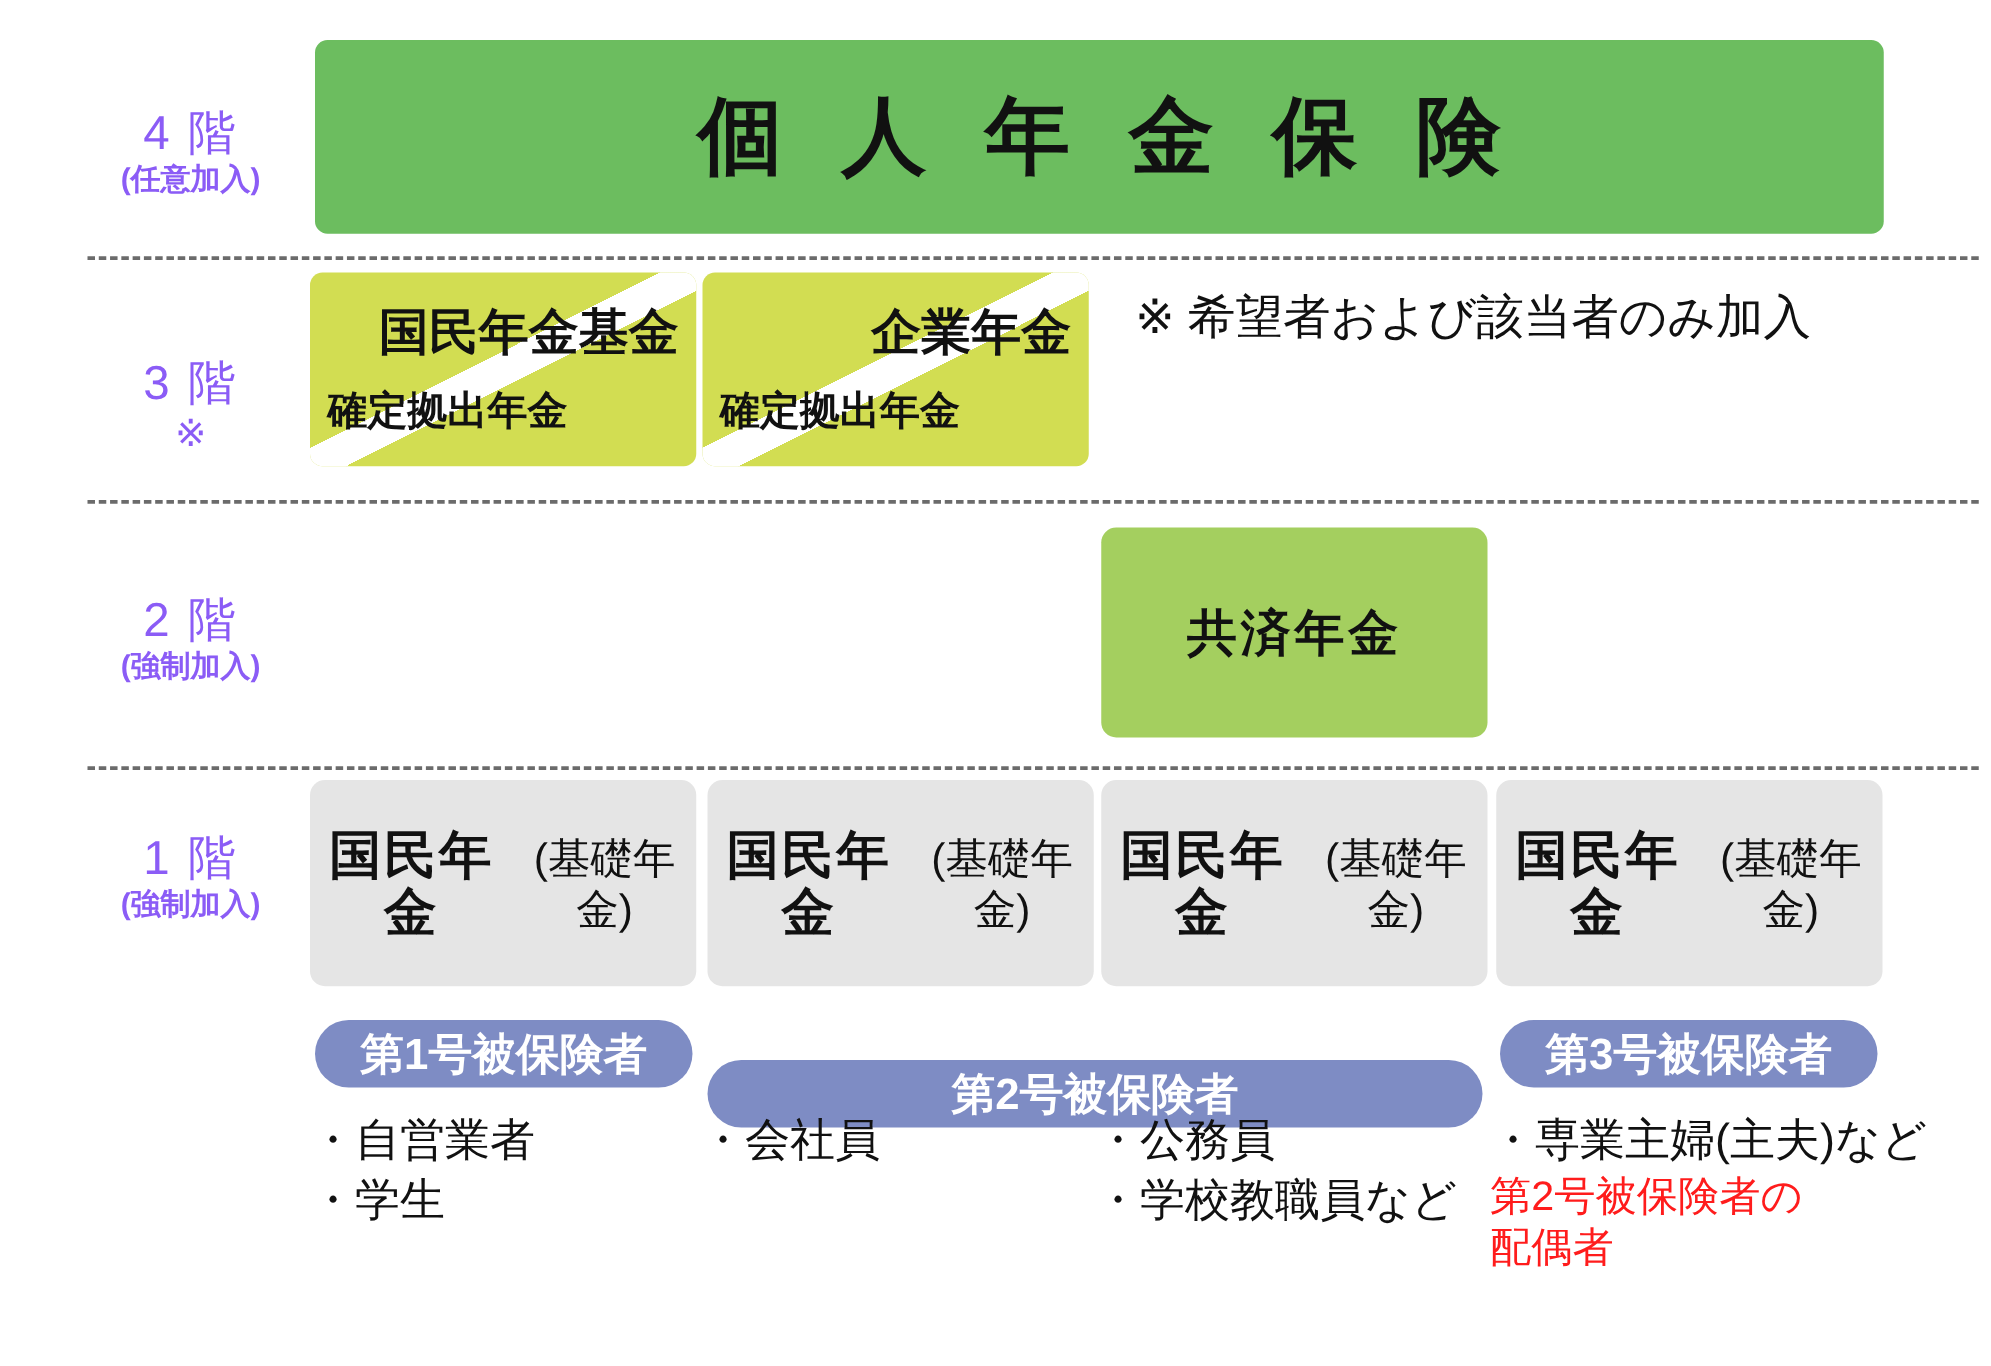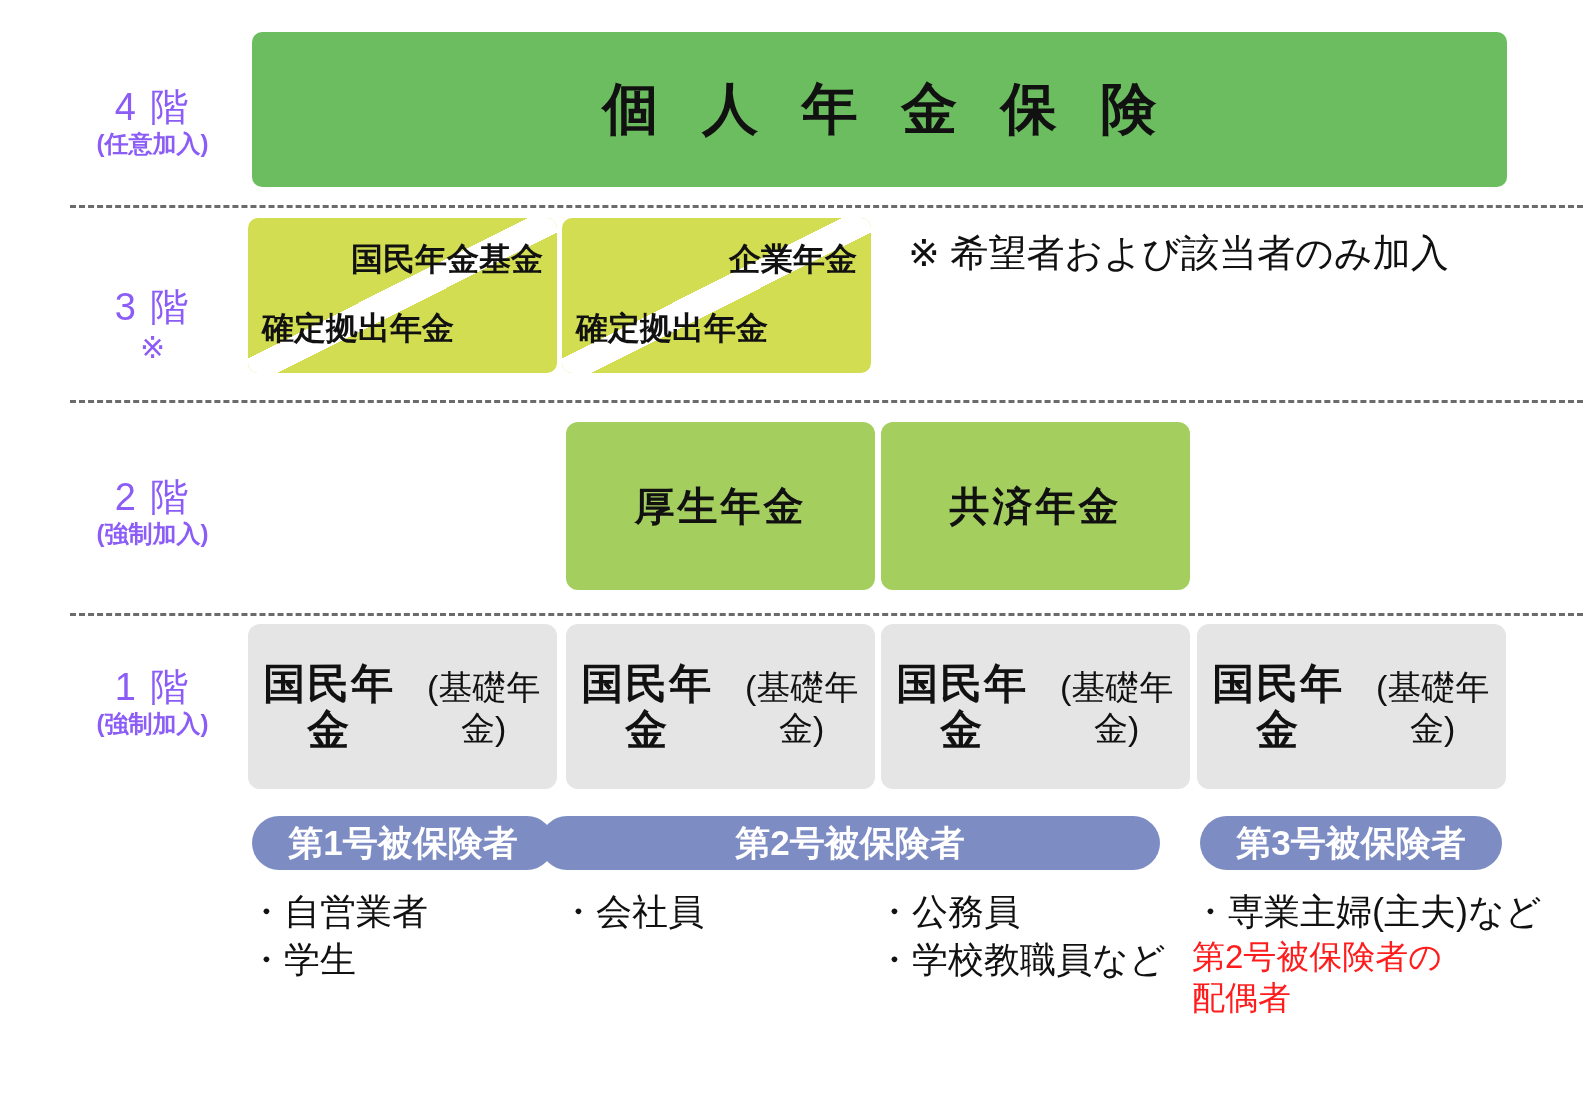--- a/index.html
+++ b/index.html
@@ -38,21 +38,21 @@
     display:flex;align-items:center;justify-content:center;
     text-align:center;box-sizing:border-box;
   }
 
   
   #tier4-banner{
     left:252px;top:32px;width:1255px;height:155px;
     background:#6cbd5f;border-radius:10px;
   }
   #tier4-banner .title{
-    font-size:56px;font-weight:bold;color:#111;letter-spacing:14px;
+    font-size:68px;font-weight:bold;color:#111;letter-spacing:14px;
     text-indent:14px;
   }
 
   
   .split-box{
     left:0;top:0;width:309px;height:155px;
     background:#d2dd52;border-radius:10px;
     position:absolute;overflow:hidden;
   }
   #t3-box-1{left:248px;top:218px;}
@@ -61,21 +61,21 @@
     position:absolute;left:-40%;top:-40%;width:180%;height:180%;
     background:linear-gradient(to bottom right,
        rgba(0,0,0,0) calc(50% - 13px),
        #ffffff calc(50% - 13px),
        #ffffff calc(50% + 13px),
        rgba(0,0,0,0) calc(50% + 13px));
     pointer-events:none;
   }
   .split-box .top-label{
     position:absolute;left:0;right:14px;top:20px;
-    text-align:right;font-size:32px;font-weight:bold;color:#111;
+    text-align:right;font-size:40px;font-weight:bold;color:#111;
     letter-spacing:0px;
   }
   .split-box .bot-label{
     position:absolute;left:14px;right:0;bottom:22px;
     text-align:left;font-size:32px;font-weight:bold;color:#111;
   }
 
   
   #t3-note{
     position:absolute;left:908px;top:228px;
@@ -104,21 +104,21 @@
   .t1-box .main{font-size:42px;font-weight:bold;color:#111;letter-spacing:2px;line-height:1.08;}
   .t1-box .sub{font-size:34px;font-weight:400;color:#111;letter-spacing:0px;line-height:1.2;margin-top:2px;}
 
   
   .pill{
     position:absolute;top:816px;height:54px;
     background:#7e8cc4;border-radius:27px;
     display:flex;align-items:center;justify-content:center;
   }
   #pill-1{left:252px;width:302px;}
-  #pill-2{left:540px;width:620px;}
+  #pill-2{left:566px;width:620px;margin-top:32px;}
   #pill-3{left:1200px;width:302px;}
   .pill .lbl{font-size:35px;font-weight:bold;color:#ffffff;letter-spacing:0px;}
 
   
   .desc{
     position:absolute;top:888px;
     font-size:36px;color:#111;line-height:1.32;font-weight:400;
   }
   #desc-1{left:248px;width:310px;}
   #desc-2{left:560px;width:310px;}
@@ -162,23 +162,20 @@
     <div class="top-label">国民年金基金</div>
     <div class="bot-label">確定拠出年金</div>
   </div>
   <div class="split-box" id="t3-box-2">
     <div class="stripe"></div>
     <div class="top-label">企業年金</div>
     <div class="bot-label">確定拠出年金</div>
   </div>
   <div id="t3-note">※ 希望者および該当者のみ加入</div>
 
-  <div class="box t2-box" id="t2-box-1">
-    <span class="lbl">厚生年金</span>
-  </div>
   <div class="box t2-box" id="t2-box-2">
     <span class="lbl">共済年金</span>
   </div>
 
   <div class="box t1-box" id="t1-box-1">
     <span class="main">国民年金</span>
     <span class="sub">(基礎年金)</span>
   </div>
   <div class="box t1-box" id="t1-box-2">
     <span class="main">国民年金</span>

